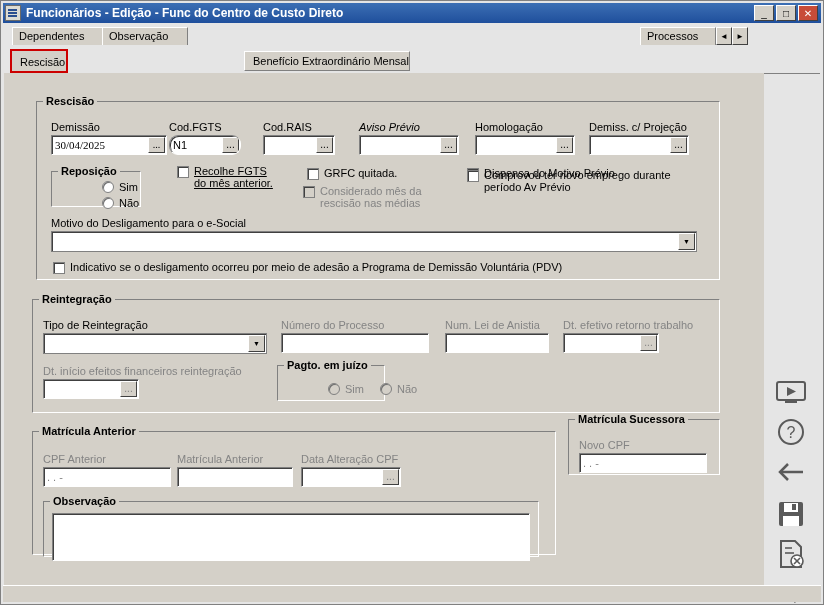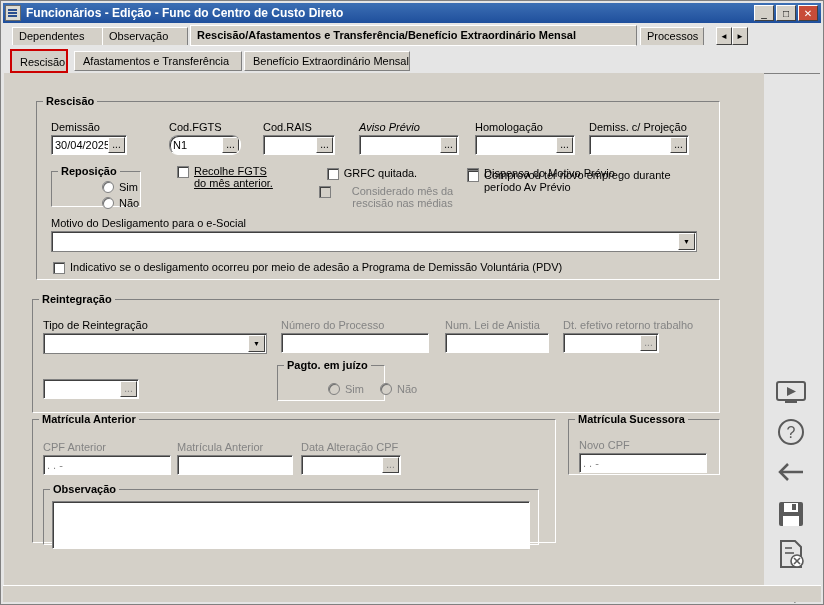--- a/index.html
+++ b/index.html
@@ -334,42 +334,40 @@
     <div class="title-buttons">
       <div class="tbtn">_</div>
       <div class="tbtn">□</div>
       <div class="tbtn close">✕</div>
     </div>
   </div>
 
   <div class="tabstrip">
     <div class="mtab" style="left:8px;width:96px;">Dependentes</div>
     <div class="mtab" style="left:98px;width:86px;">Observação</div>
-    <div class="mtab active" style="left:186px;width:447px;">Rescisão/Afastamentos e Transferência/Benefício Extraordinário Mensal</div>
-    <div class="mtab" style="left:636px;width:64px;">Processos</div>
+    <div class="mtab" style="left:636px;width:76px;">Processos</div>
     <div class="mtab" style="left:712px;width:30px;">In</div>
     <div class="tab-spin" style="right:72px;">
       <div>◄</div>
       <div>►</div>
     </div>
   </div>
 
   <div class="subtabstrip">
     <div class="stab active focus-red" style="left:6px;width:58px;">Rescisão</div>
-    <div class="stab" style="left:70px;width:168px;">Afastamentos e Transferência</div>
     <div class="stab" style="left:240px;width:166px;">Benefício Extraordinário Mensal</div>
   </div>
 
   <div class="content">
 
     <fieldset class="grp" style="left:32px;top:22px;width:684px;height:185px;">
       <legend>Rescisão</legend>
 
       <div class="lbl" style="left:14px;top:14px;">Demissão</div>
-      <div class="fld" style="left:14px;top:28px;width:76px;">
+      <div class="fld" style="left:14px;top:28px;width:116px;font-family:Liberation Serif, serif;">
         <span>30/04/2025</span>
         <span class="btn3">...</span>
       </div>
 
       <div class="lbl" style="left:132px;top:14px;">Cod.FGTS</div>
       <div class="fld" style="left:132px;top:28px;width:72px;border-radius:9px;">
         <span>N1</span>
         <span class="btn3">...</span>
       </div>
 
@@ -407,26 +405,26 @@
           <span class="circ"></span>
           <span>Não</span>
         </div>
       </fieldset>
 
       <div class="chk" style="left:140px;top:58px;width:100px;text-decoration:underline;">
         <span class="box"></span>
         <span>Recolhe FGTS do mês anterior.</span>
       </div>
 
-      <div class="chk" style="left:270px;top:60px;width:130px;justify-content:center;">
+      <div class="chk" style="left:270px;top:60px;width:130px;">
         <span class="box"></span>
         <span>GRFC quitada.</span>
       </div>
 
-      <div class="chk dis" style="left:282px;top:78px;width:150px;text-align:center;">
+      <div class="chk dis" style="left:266px;top:78px;width:150px;">
         <span class="box"></span>
         <span>Considerado mês da rescisão nas médias</span>
       </div>
 
       <div class="chk" style="left:430px;top:60px;width:180px;">
         <span class="box"></span>
         <span>Dispensa do Motivo Prévio</span>
       </div>
 
       <div class="chk" style="left:430px;top:62px;width:240px;">
@@ -464,39 +462,40 @@
       <div class="fld dis" style="left:412px;top:28px;width:104px;">
         <span></span>
       </div>
 
       <div class="lbl dis" style="left:530px;top:14px;">Dt. efetivo retorno trabalho</div>
       <div class="fld dis" style="left:530px;top:28px;width:96px;">
         <span></span>
         <span class="btn3">...</span>
       </div>
 
+      <div class="lbl dis" style="left:10px;top:60px;">Dt. início efeitos financeiros reintegração</div>
       <div class="fld dis" style="left:10px;top:74px;width:96px;">
         <span></span>
         <span class="btn3">...</span>
       </div>
 
       <fieldset class="grp" style="left:244px;top:54px;width:108px;height:42px;">
         <legend>Pagto. em juízo</legend>
         <div class="rad dis" style="left:10px;top:12px;">
           <span class="circ"></span>
           <span>Sim</span>
         </div>
         <div class="rad dis" style="left:62px;top:12px;">
           <span class="circ"></span>
           <span>Não</span>
         </div>
       </fieldset>
     </fieldset>
 
-    <fieldset class="grp" style="left:28px;top:340px;width:524px;height:130px;">
+    <fieldset class="grp" style="left:28px;top:352px;width:524px;height:130px;">
       <legend>Matrícula Anterior</legend>
 
       <div class="lbl dis" style="left:10px;top:16px;">CPF Anterior</div>
       <div class="fld dis" style="left:10px;top:30px;width:128px;">
         <span>.   .   -</span>
       </div>
 
       <div class="lbl dis" style="left:144px;top:16px;">Matrícula Anterior</div>
       <div class="fld dis" style="left:144px;top:30px;width:116px;">
         <span></span>

